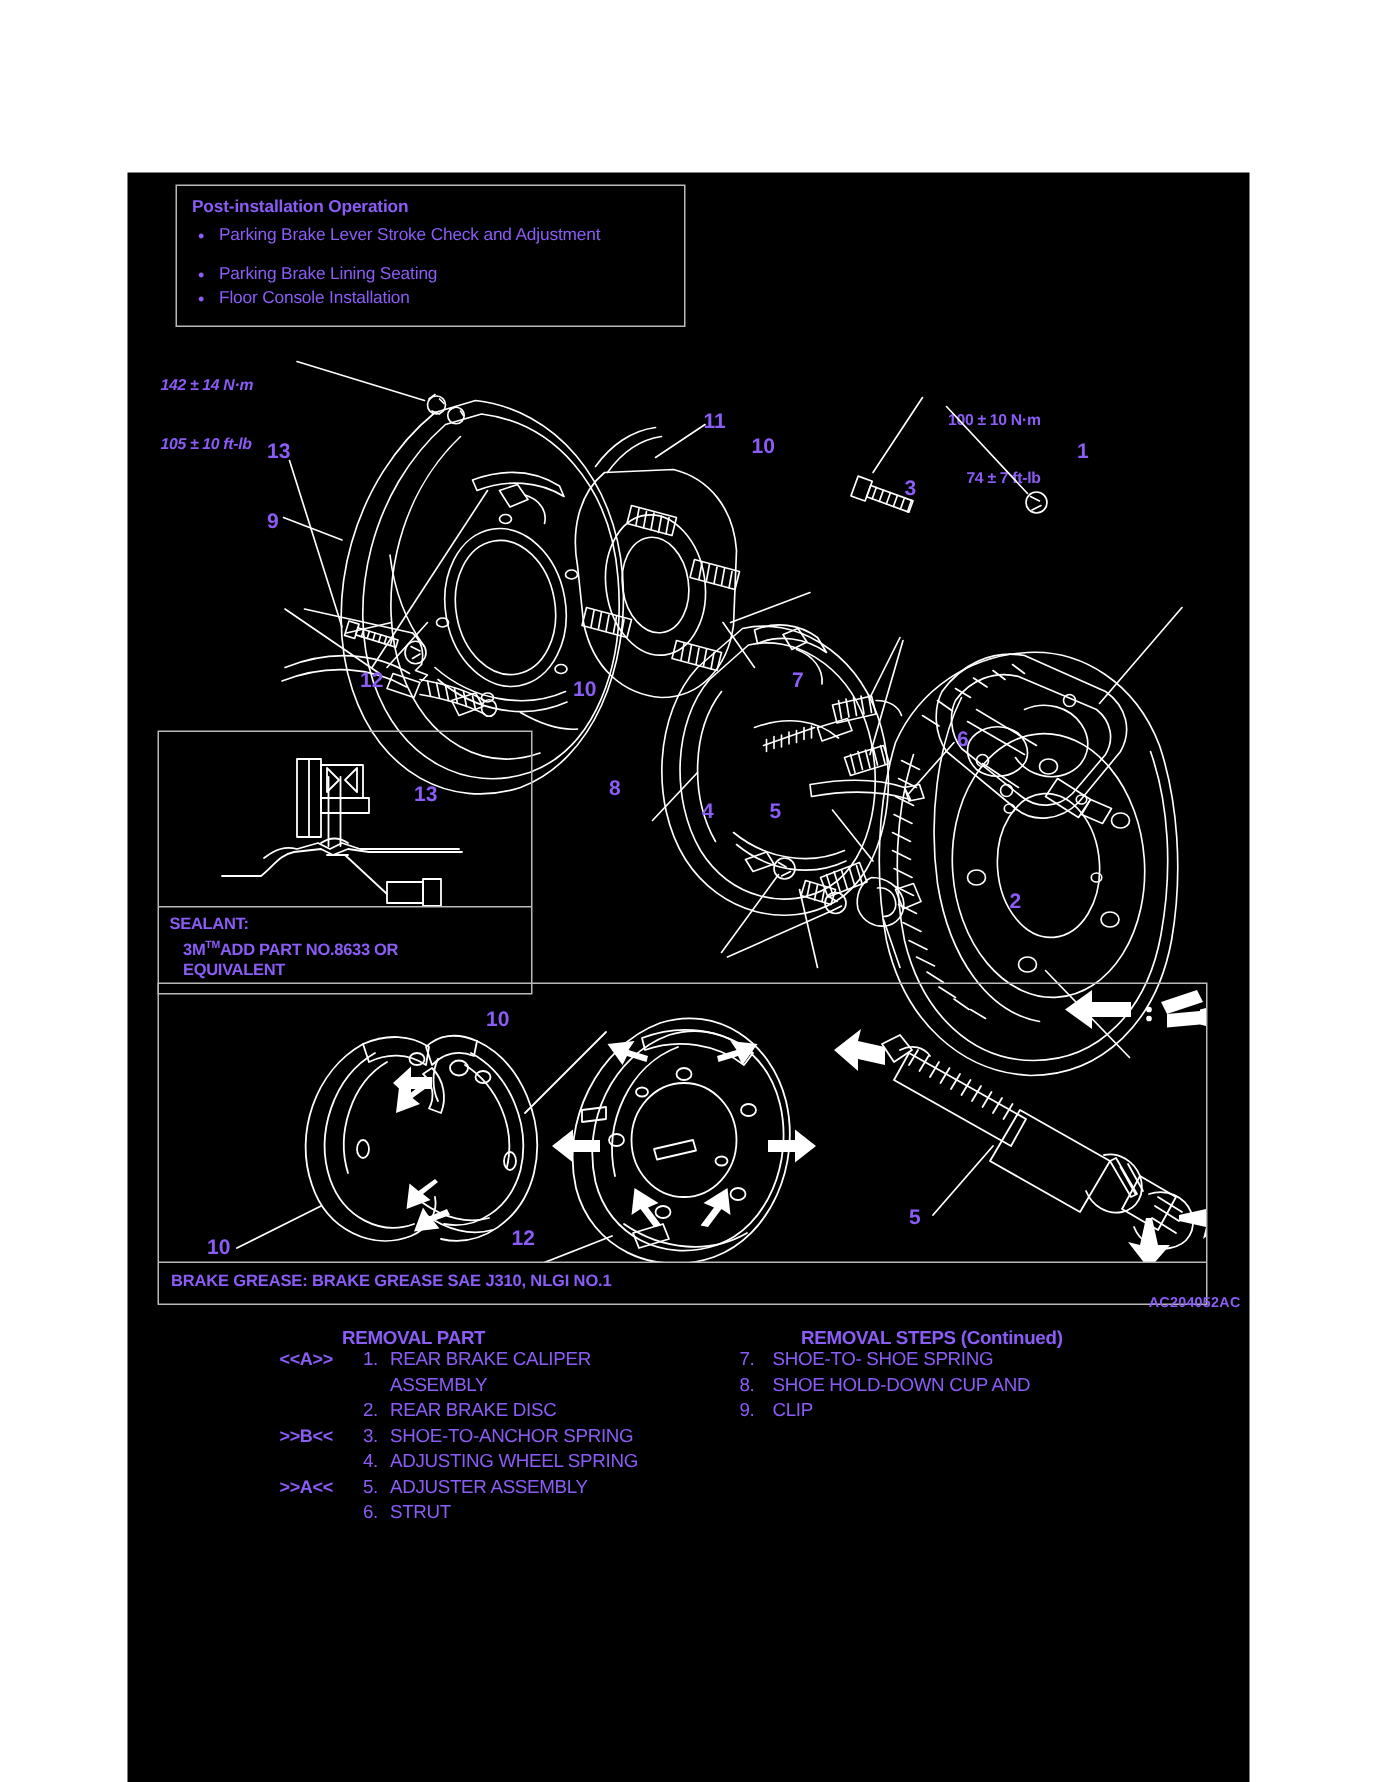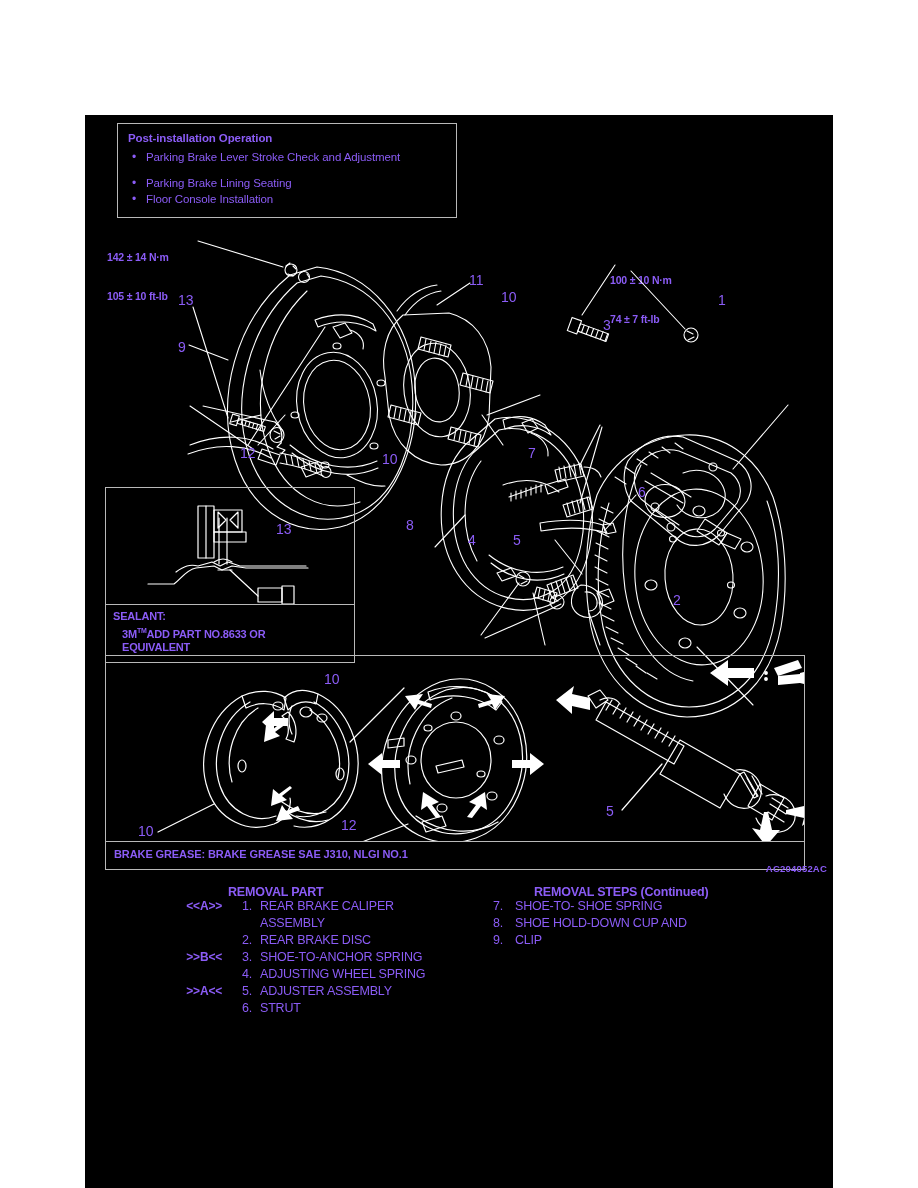--- a/index.html
+++ b/index.html
@@ -10,25 +10,25 @@
   
   .postbox{position:absolute;left:32px;top:8px;width:340px;height:95px;border:1px solid #b9b9b9;box-sizing:border-box;padding:8px 10px 0 10px;}
   .postbox .ttl{font-size:11.5px;font-weight:bold;letter-spacing:-0.1px;margin-bottom:5px;}
   .postbox ul{list-style:none;margin:0;padding:0;}
   .postbox li{font-size:11.5px;line-height:16px;position:relative;padding-left:18px;letter-spacing:-0.1px;}
   .postbox li .bul{position:absolute;left:4px;top:0px;font-size:12px;line-height:16px;}
   .postbox li.gap{margin-top:10px;}
 
   
   .torque{position:absolute;font-size:10.5px;font-weight:bold;line-height:13px;letter-spacing:-0.2px;white-space:pre;}
-  .torque.t1{left:22px;top:110px;}
-  .torque.t2{left:525px;top:133px;}
-
-  
-  .cal{position:absolute;font-size:14px;font-weight:normal;line-height:1;}
+  .torque.t1{left:22px;top:110px;font-style:italic;}
+  .torque.t2{left:547px;top:133px;text-align:right;}
+
+  
+  .cal{position:absolute;font-size:14px;font-weight:bold;line-height:1;}
 
   
   .art{position:absolute;left:0;top:0;width:748px;height:903px;overflow:visible;}
   .art *{shape-rendering:geometricPrecision;}
 
   
   .sealpanel{position:absolute;left:20px;top:372px;width:250px;height:176px;border:1px solid #b9b9b9;box-sizing:border-box;}
   .sealpanel .divider{position:absolute;left:0;top:116px;width:100%;height:1px;background:#b9b9b9;}
   .sealtext{position:absolute;left:7px;top:122px;font-size:11px;font-weight:bold;line-height:13.5px;letter-spacing:-0.2px;}
   .sealtext .ind{padding-left:9px;display:block;}

